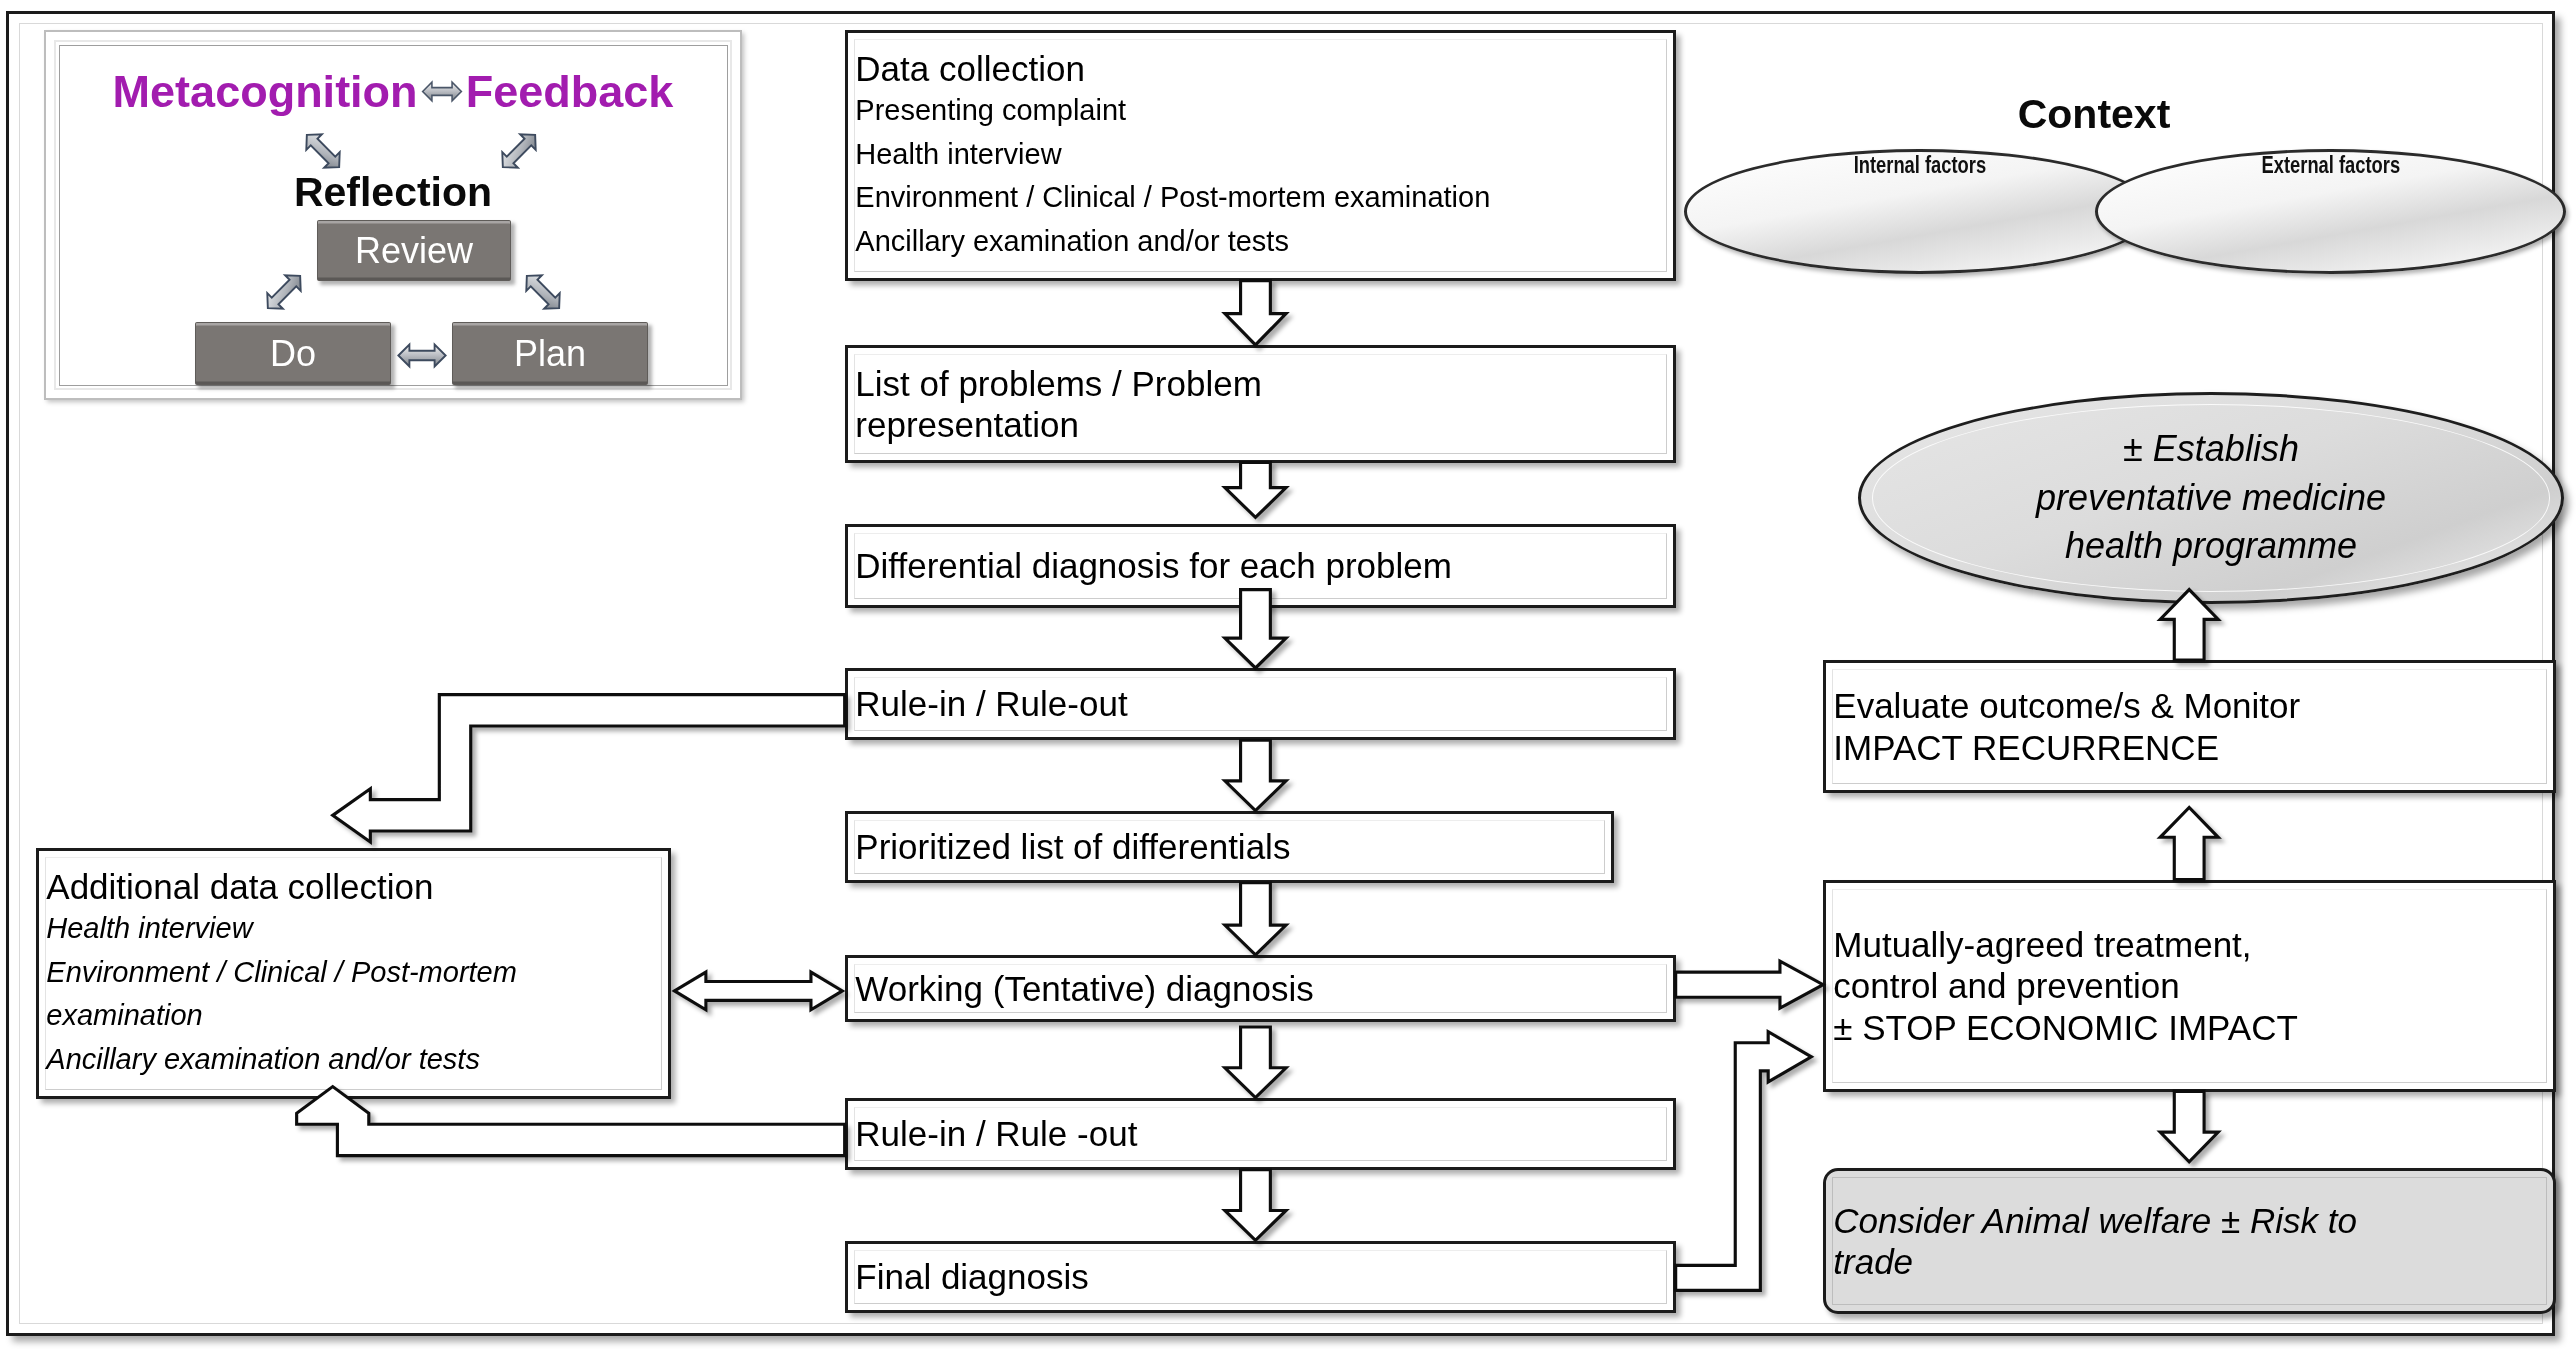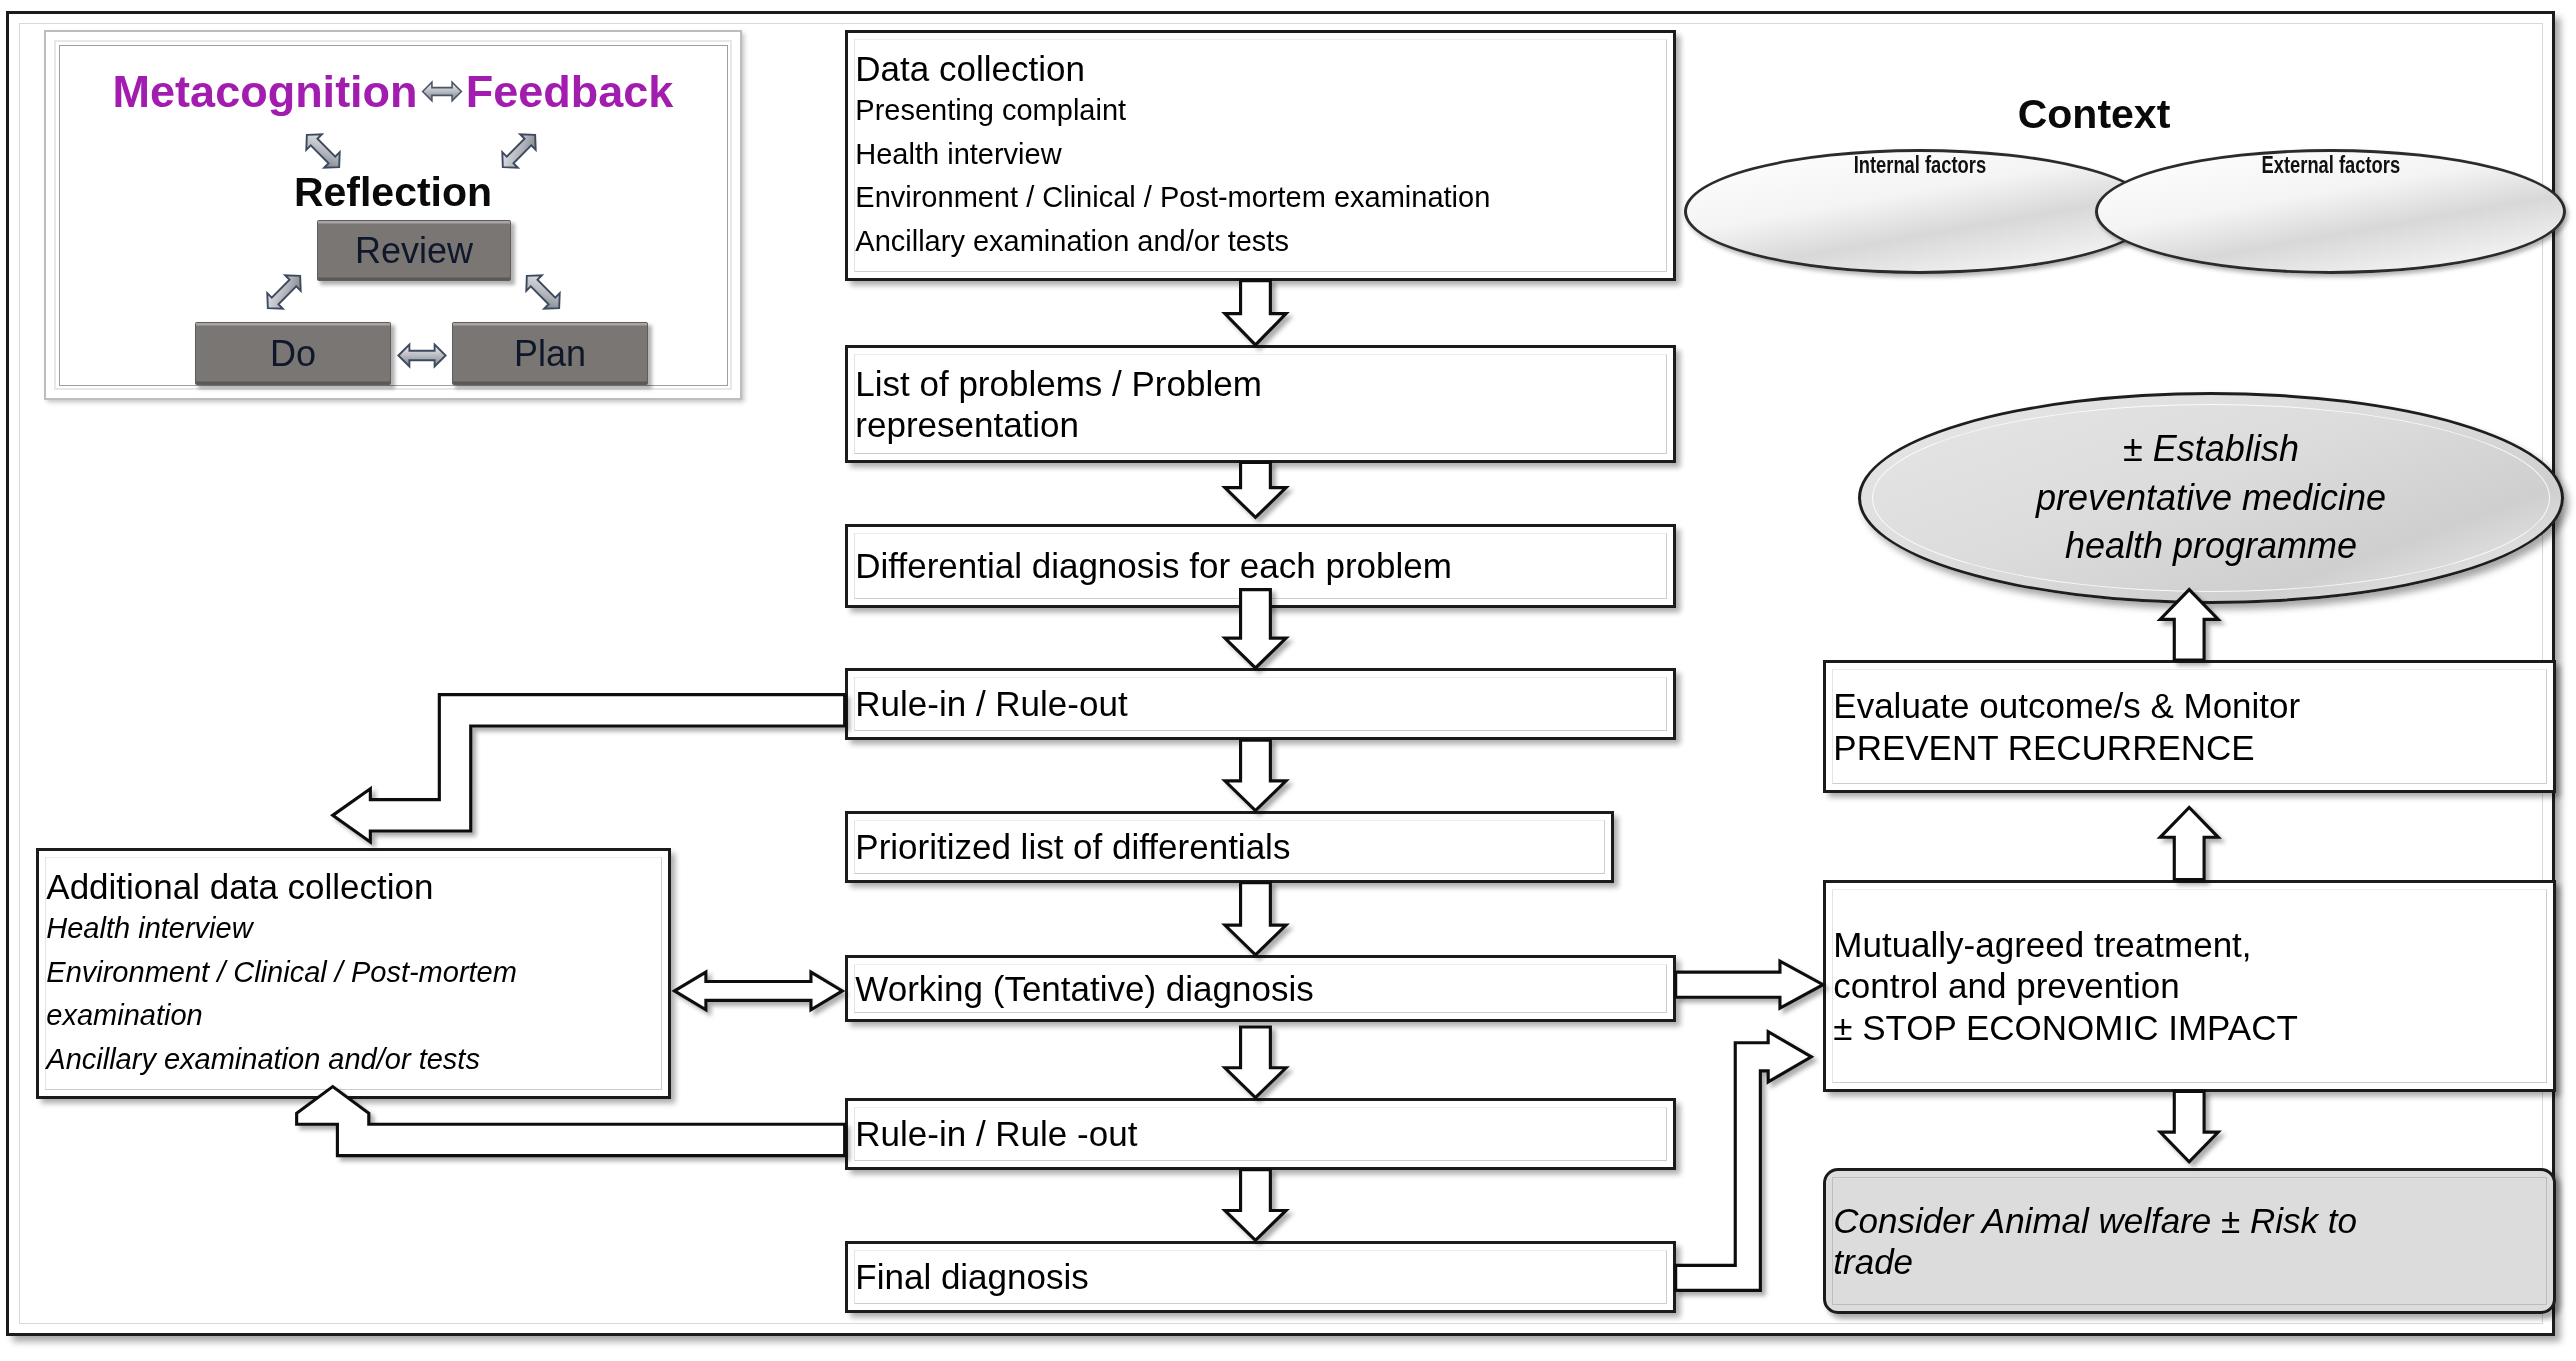--- a/index.html
+++ b/index.html
@@ -52,21 +52,21 @@
 
   .meta-title{position:absolute;top:31px;left:0;right:0;text-align:center;
     font-size:45px;font-weight:bold;color:#a21caf;white-space:nowrap;}
   .meta-title .word{display:inline-block;vertical-align:middle;}
   .reflection{position:absolute;top:129px;left:0;right:0;text-align:center;
     font-size:41px;font-weight:bold;color:#0a0a0a;margin-top:8px;}
 
   .gbtn{
     position:absolute;background:#7a7673;border:1.6px solid #5f5c59;
     box-sizing:border-box;display:flex;align-items:center;justify-content:center;
-    color:#0f172a;font-size:36px;
+    color:#ffffff;font-size:36px;
     box-shadow: inset 0 2.4px 0 rgba(255,255,255,.35), inset 0 -2.4px 0 rgba(0,0,0,.25), 3.1px 3.1px 3.9px rgba(0,0,0,.3);
     border-radius:1.6px;
   }
   .gbtn-review{left:271px;top:188px;width:194px;height:61px;}
   .gbtn-do{left:149px;top:290px;width:196px;height:63px;}
   .gbtn-plan{left:406px;top:290px;width:196px;height:63px;}
 
   
   .darr{position:absolute;color:#8f9297;font-size:0;line-height:0;}
   .darr svg{display:block;}
@@ -256,21 +256,21 @@
       <div class="t-sub t-ital">Health interview</div>
       <div class="t-sub t-ital">Environment / Clinical / Post-mortem</div>
       <div class="t-sub t-ital">examination</div>
       <div class="t-sub t-ital">Ancillary examination and/or tests</div>
     </div>
   </div>
 
   <div class="pbox" style="left:1823px;top:660px;width:733px;height:133px;">
     <div class="inner">
       <div class="t-main">Evaluate outcome/s &amp; Monitor</div>
-      <div class="t-main">PREVENT RECURRENCE</div>
+      <div class="t-main">IMPACT RECURRENCE</div>
     </div>
   </div>
 
   <div class="pbox" style="left:1823px;top:880px;width:733px;height:212px;">
     <div class="inner">
       <div class="t-main">Mutually-agreed treatment,</div>
       <div class="t-main">control and prevention</div>
       <div class="t-main">± STOP ECONOMIC IMPACT</div>
     </div>
   </div>

